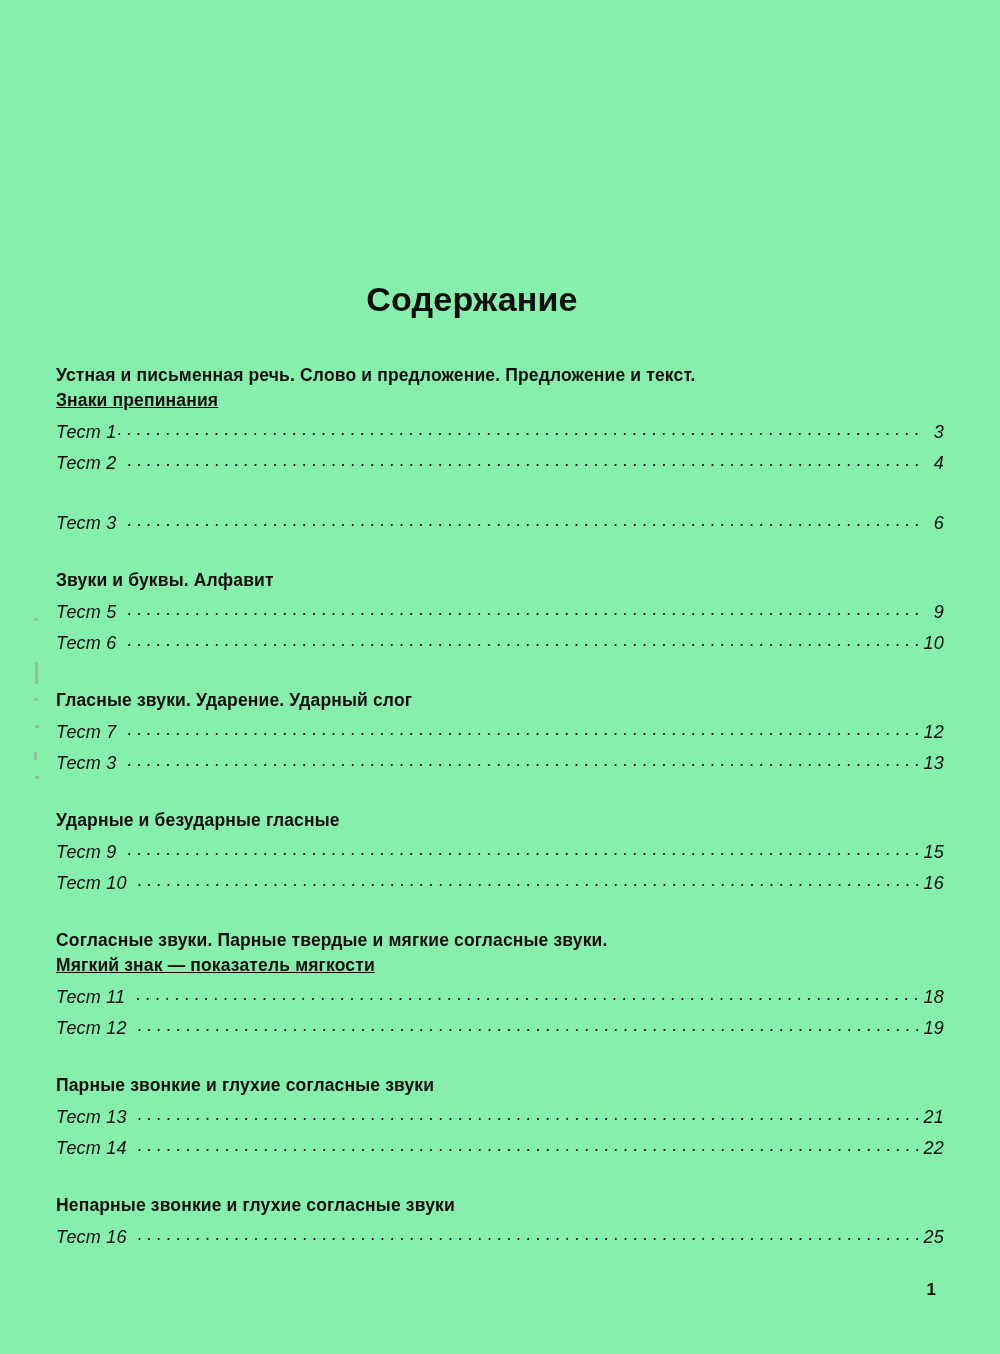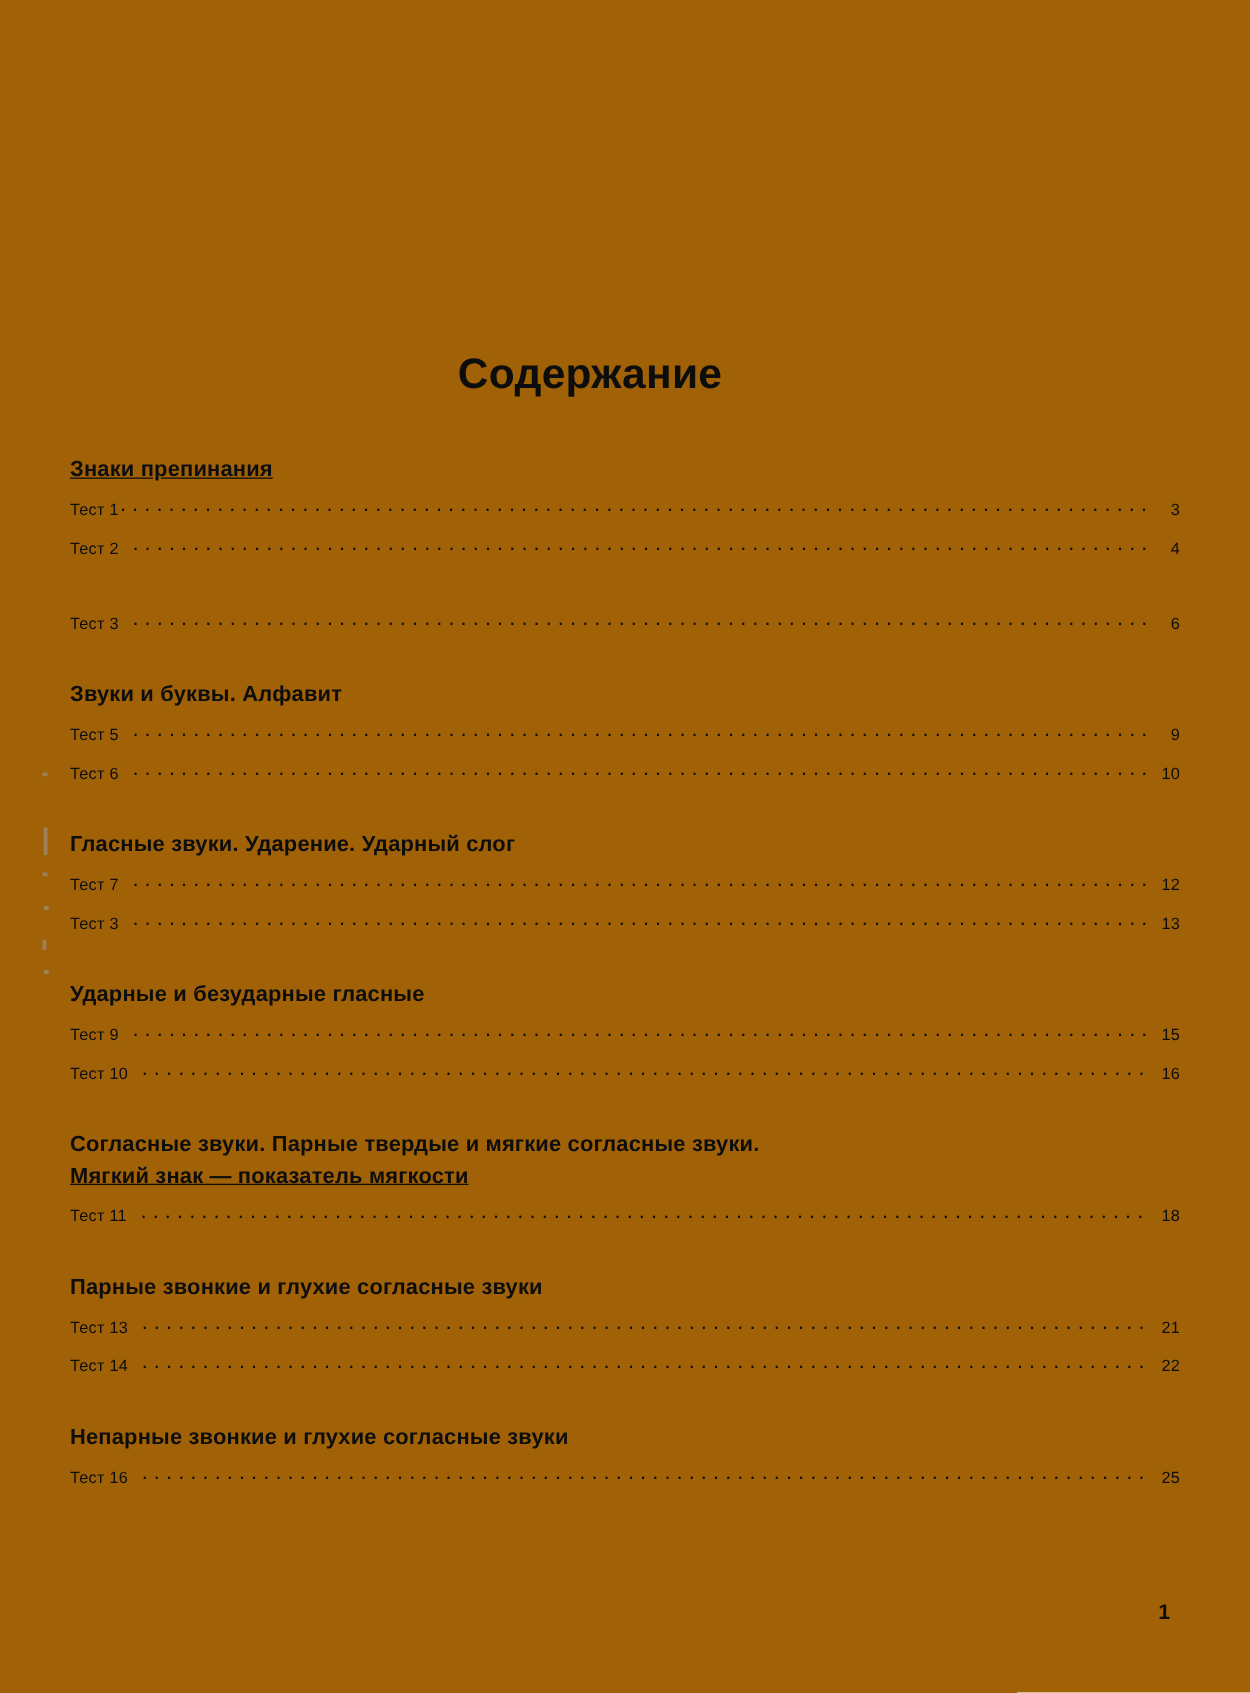--- a/index.html
+++ b/index.html
@@ -15,21 +15,21 @@
     overflow: hidden;
     font-family: "Liberation Sans", "DejaVu Sans", sans-serif;
     color: #0d0d0d;
     -webkit-font-smoothing: antialiased;
   }
 
   
   .page {
     position: absolute;
     inset: 0;
-    background: #a16207;
+    background: #86efac;
   }
 
   
   .bleed {
     position: absolute;
     left: 170px;
     top: 36px;
     width: 700px;
     height: 70px;
     color: #f3f1ee;
@@ -98,24 +98,25 @@
     white-space: nowrap;
   }
   .section-heading .line2 {
     display: block;
     text-decoration: underline;
   }
 
   .entry {
     display: flex;
     align-items: baseline;
-    font-size: 13px;
+    font-size: 18px;
     line-height: 31px;
     letter-spacing: 0.2px;
     white-space: nowrap;
+    font-style: italic;
   }
   .entry-label {
     flex: 0 0 auto;
   }
   .entry-gap {
     flex: 0 0 auto;
     width: 10px;
   }
   .entry.tight .entry-gap {
     width: 0px;
@@ -168,21 +169,21 @@
     <i style="top:152px;left:0;height:8px;width:3px;"></i>
     <i style="top:176px;left:1px;"></i>
   </div>
 
   <div class="content">
 
     <h1 class="doc-title">Содержание</h1>
 
     <div class="toc">
         <div class="section">
-          <div class="section-heading"><span class="line2">Знаки препинания</span></div>
+          <div class="section-heading"><span>Устная и письменная речь. Слово и предложение. Предложение и текст.</span><span class="line2">Знаки препинания</span></div>
           <div class="entry tight">
             <span class="entry-label">Тест 1</span>
             <span class="entry-gap"></span>
             <span class="entry-leader"></span>
             <span class="entry-page">3</span>
           </div>
           <div class="entry">
             <span class="entry-label">Тест 2</span>
             <span class="entry-gap"></span>
             <span class="entry-leader"></span>
@@ -243,20 +244,26 @@
           </div>
         </div>
         <div class="section">
           <div class="section-heading"><span>Согласные звуки. Парные твердые и мягкие согласные звуки.</span><span class="line2">Мягкий знак — показатель мягкости</span></div>
           <div class="entry">
             <span class="entry-label">Тест 11</span>
             <span class="entry-gap"></span>
             <span class="entry-leader"></span>
             <span class="entry-page">18</span>
           </div>
+          <div class="entry">
+            <span class="entry-label">Тест 12</span>
+            <span class="entry-gap"></span>
+            <span class="entry-leader"></span>
+            <span class="entry-page">19</span>
+          </div>
         </div>
         <div class="section">
           <div class="section-heading"><span>Парные звонкие и глухие согласные звуки</span></div>
           <div class="entry">
             <span class="entry-label">Тест 13</span>
             <span class="entry-gap"></span>
             <span class="entry-leader"></span>
             <span class="entry-page">21</span>
           </div>
           <div class="entry">

